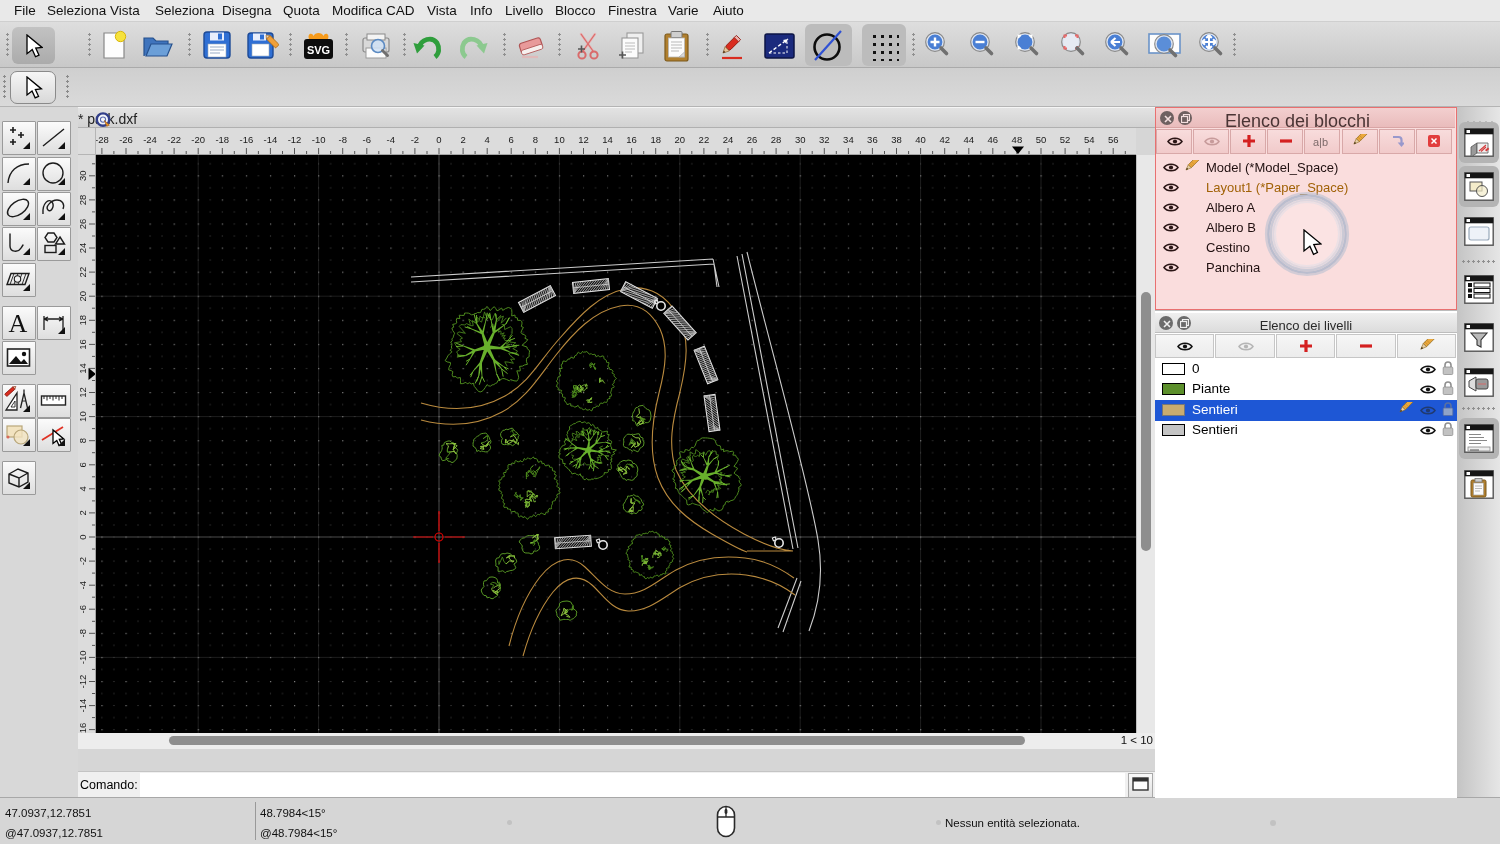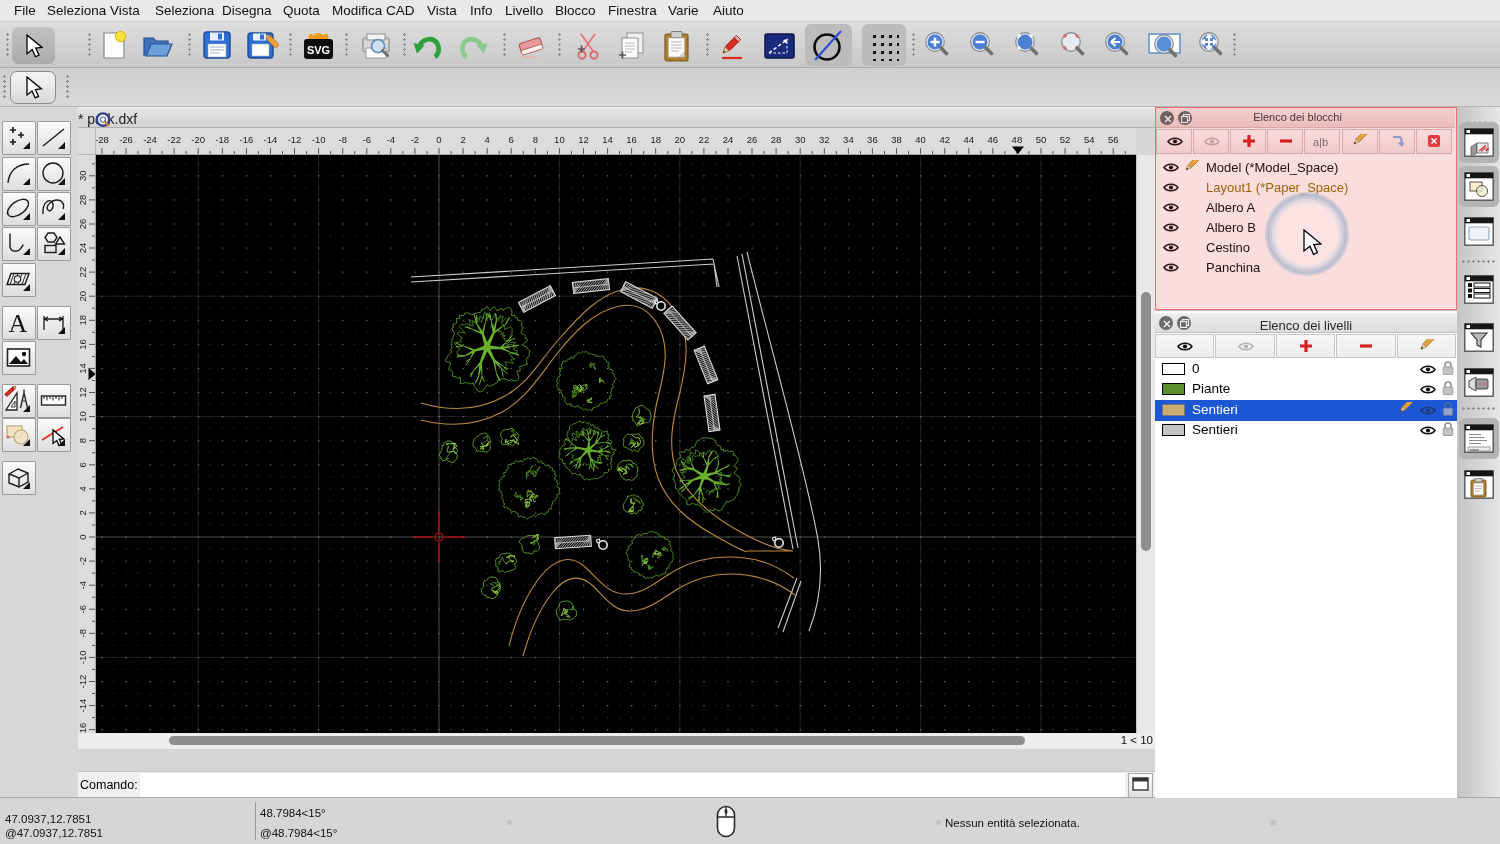--- a/index.html
+++ b/index.html
@@ -22,21 +22,21 @@
 #hist{left:78px;top:749px;width:1077px;height:22px;background:#fff;border-top:1px solid #b8b8b8;font-size:12.5px;padding:3px 0 0 4px;color:#1414dc}
 #hist i{font-style:italic}
 #cmdrow{left:78px;top:771px;width:1077px;height:26px;background:#f0f0f0;border-top:1px solid #c4c4c4;font-size:13px;color:#000}
 #cmdrow .lbl{position:absolute;left:2px;top:6px;font-size:12.5px}
 #cmdrow .fld{position:absolute;left:62px;top:1px;width:985px;height:24px;background:#fff}
 #cmdrow .btn{position:absolute;left:1050px;top:1px;width:25px;height:25px;background:linear-gradient(#fafafa,#e0e0e0);border:1px solid #a8a8a8}
 #statusbar{left:0;top:797px;width:1500px;height:47px;background:#d6d6d6;border-top:1px solid #a8a8a8;font-size:11.5px;color:#1a1a1a}
 #statusbar .row{font-size:11.5px}
 #blkpanel{left:1155px;top:107px;width:302px;height:203px;background:#fadddd;border:1.5px solid #e87070}
 #blkpanel .tb{position:absolute;left:0;top:0;width:299px;height:20px;background:linear-gradient(#f3cfcf,#e9bcbc);border-bottom:1px solid #d9a5a5}
-#blkpanel .tt{position:absolute;left:0;right:16px;top:3px;text-align:center;font-size:11px;color:#4a3434}
+#blkpanel .tt{position:absolute;left:0;right:16px;top:3px;text-align:center;font-size:18px;color:#4a3434}
 #lvlpanel{left:1155px;top:310px;width:302px;height:488px;background:#fff;border-top:1px solid #bbb}
 #lvlpanel .tb{position:absolute;left:0;top:2px;width:302px;height:20px;background:linear-gradient(#efefef,#dcdcdc);border-bottom:1px solid #bdbdbd}
 #lvlpanel .tt{position:absolute;left:0;right:0;top:5px;text-align:center;font-size:13px;color:#2a2a2a}
 #dock{left:1457px;top:107px;width:43px;height:690px;background:linear-gradient(90deg,#c4c4c4,#e6e6e6)}
 .row{position:absolute;font-size:13px;color:#111;white-space:nowrap}
 .circbtn{position:absolute;width:14px;height:14px;border-radius:7px;background:#6b6b6b}
 </style></head><body>
 <div id="page">
     <div id="menubar" class="abs">
       <span style="position:absolute;left:14px;top:3px">File</span>
@@ -585,21 +585,21 @@
       <span class="lbl">Comando:</span>
       <span class="fld"></span>
 <span class="btn">
         <svg style="position:absolute;left:3px;top:3px" width="17" height="15" viewBox="0 0 17 15" xmlns="http://www.w3.org/2000/svg">
           <rect x="1" y="1" width="15" height="12" fill="#fff" stroke="#333" stroke-width="1.4"></rect>
           <rect x="1" y="1" width="15" height="3.5" fill="#333"></rect>
         </svg>
       </span>
     </div>
     <div id="statusbar" class="abs">
-<div class="row" style="left:5px;top:15px">47.0937,12.7851</div>
+<div class="row" style="left:5px;top:9px">47.0937,12.7851</div>
 <div class="row" style="left:5px;top:29px">@47.0937,12.7851</div>
 <div class="abs" style="left:255px;top:4px;width:1px;height:38px;background:#999"></div>
 <div class="row" style="left:260px;top:9px">48.7984&lt;15°</div>
 <div class="row" style="left:260px;top:29px">@48.7984&lt;15°</div>
 <div class="abs" style="left:507px;top:22px;width:5px;height:5px;border-radius:3px;background:#c2c2c2"></div>
 <svg class="abs" style="left:716px;top:7px" width="20" height="34" viewBox="0 0 20 34" xmlns="http://www.w3.org/2000/svg">
         <rect x="1.5" y="1.5" width="17" height="30" rx="8.5" fill="#fff" stroke="#2a2a2a" stroke-width="1.6"></rect>
         <path d="M1.5,12 h17 M10,1.5 V12" stroke="#2a2a2a" stroke-width="1.3"></path>
         <rect x="8.6" y="4" width="2.8" height="5" rx="1.4" fill="#2a2a2a"></rect>
       </svg>

